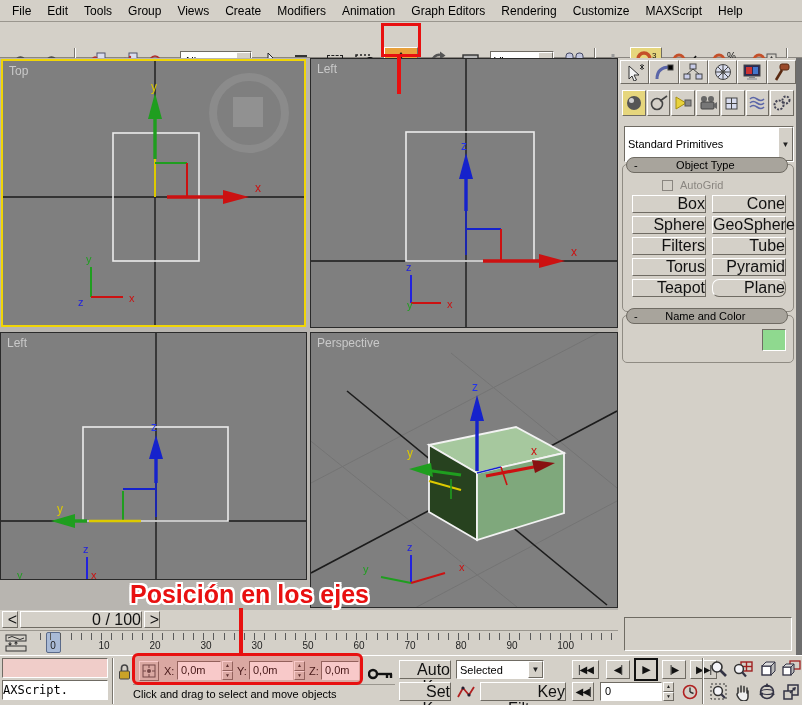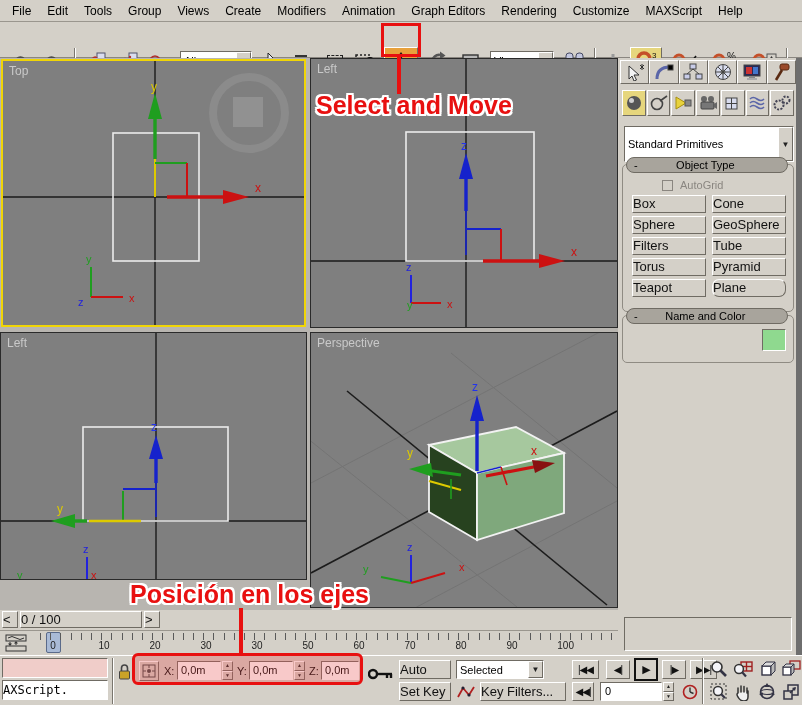--- a/index.html
+++ b/index.html
@@ -6,21 +6,21 @@
   html,body { background:#9a9a9a; }
   #app {
     position:relative; width:802px; height:705px; overflow:hidden;
     background:#d4d0c8; font-family:"Liberation Sans", sans-serif;
     -webkit-user-select:none; user-select:none;
   }
   .abs { position:absolute; }
   .raised { background:#d4d0c8; border:1px solid; border-color:#ffffff #6f6b63 #6f6b63 #ffffff; }
   .sunk { background:#ffffff; border:1px solid; border-color:#6f6b63 #ffffff #ffffff #6f6b63; }
   .sunkgray { background:#d4d0c8; border:1px solid; border-color:#6f6b63 #ffffff #ffffff #6f6b63; }
-  .btn { font-size:13px; color:#111; text-align:left; cursor:default; }
+  .btn { font-size:16px; color:#111; text-align:right; cursor:default; }
   .divider { width:2px; background:#9a968e; border-left:1px solid #7a766e; border-right:1px solid #fff; }
   
   #menubar { left:0; top:0; width:802px; height:22px; background:#d4d0c8;
     border-bottom:1px solid #9a968e; display:flex; align-items:center; padding-left:4px; }
   .menu-item { font-size:12px; color:#000; padding:2px 8px; }
   
   #toolbar { left:0; top:22px; width:802px; height:36px; background:#d4d0c8; border-bottom:1px solid #8a8680; }
   .tool { display:flex; align-items:center; justify-content:center; }
   .dropdown { display:flex; align-items:center; background:#fff; border:1px solid; border-color:#6f6b63 #fff #fff #6f6b63; font-size:11px; }
   .dropdown .dval { flex:1; padding-left:3px; color:#000; white-space:nowrap; overflow:hidden; }
@@ -541,20 +541,21 @@
 
     <div class="abs tool" style="left:368px;top:10px;width:26px;height:16px;">
       <svg width="26" height="14">
         <circle cx="5" cy="7" r="4" fill="none" stroke="#111" stroke-width="2.4"></circle>
         <line x1="9" y1="7" x2="24" y2="7" stroke="#111" stroke-width="2.4"></line>
         <line x1="19" y1="7" x2="19" y2="11" stroke="#111" stroke-width="2.4"></line>
           <line x1="23" y1="7" x2="23" y2="11" stroke="#111" stroke-width="2.4"></line>
         </svg>
       </div>
 
+    <div class="abs" style="left:133px;top:28px;width:262px;height:19px;font-size:11px;line-height:18px;color:#000;border-top:1px solid #9a968e;white-space:nowrap;overflow:hidden;">Click and drag to select and move objects</div>
 
     <div class="abs raised btn" style="left:399px;top:4px;width:52px;height:19px;line-height:17px;">Auto Key</div>
     <div class="abs raised btn" style="left:399px;top:26px;width:52px;height:19px;line-height:17px;">Set Key</div>
     <div class="abs dropdown" style="left:456px;top:4px;width:88px;height:19px;">
       <span class="dval">Selected</span>
       <span class="dbtn">▼</span>
       </div>
     <div class="abs tool" style="left:456px;top:26px;width:20px;height:19px;">
       <svg width="18" height="16">
         <polyline points="1,13 6,4 12,11 17,3" fill="none" stroke="#b02020" stroke-width="1.8"></polyline>
@@ -640,19 +641,18 @@
           <rect x="6" y="2" width="10" height="10" fill="none" stroke="#334" stroke-width="1.5"></rect>
           <rect x="2" y="8" width="8" height="8" fill="#d4d0c8" stroke="#334" stroke-width="1.5"></rect>
           <line x1="8" y1="10" x2="13" y2="5" stroke="#334" stroke-width="1.6"></line>
           <polygon points="14,4 10,5 13,8" fill="#334"></polygon>
         </svg>
       </div>
   </div>
 
   <div class="note-box" style="left:381px;top:23px;width:40px;height:34px;"></div>
   <div class="note-line" style="left:397px;top:57px;height:37px;"></div>
-  <div class="note-text" style="left:316px;top:91px;">Select and Move</div>
 
   <div class="note-text" style="left:130px;top:580px;">Posición en los ejes</div>
   <div class="note-line" style="left:239px;top:608px;height:48px;"></div>
   <div class="note-box" style="left:132px;top:653px;width:231px;height:32px;border-radius:6px;background:rgba(231,76,76,0.30);"></div>
 
 </div>
 
 </body></html>

